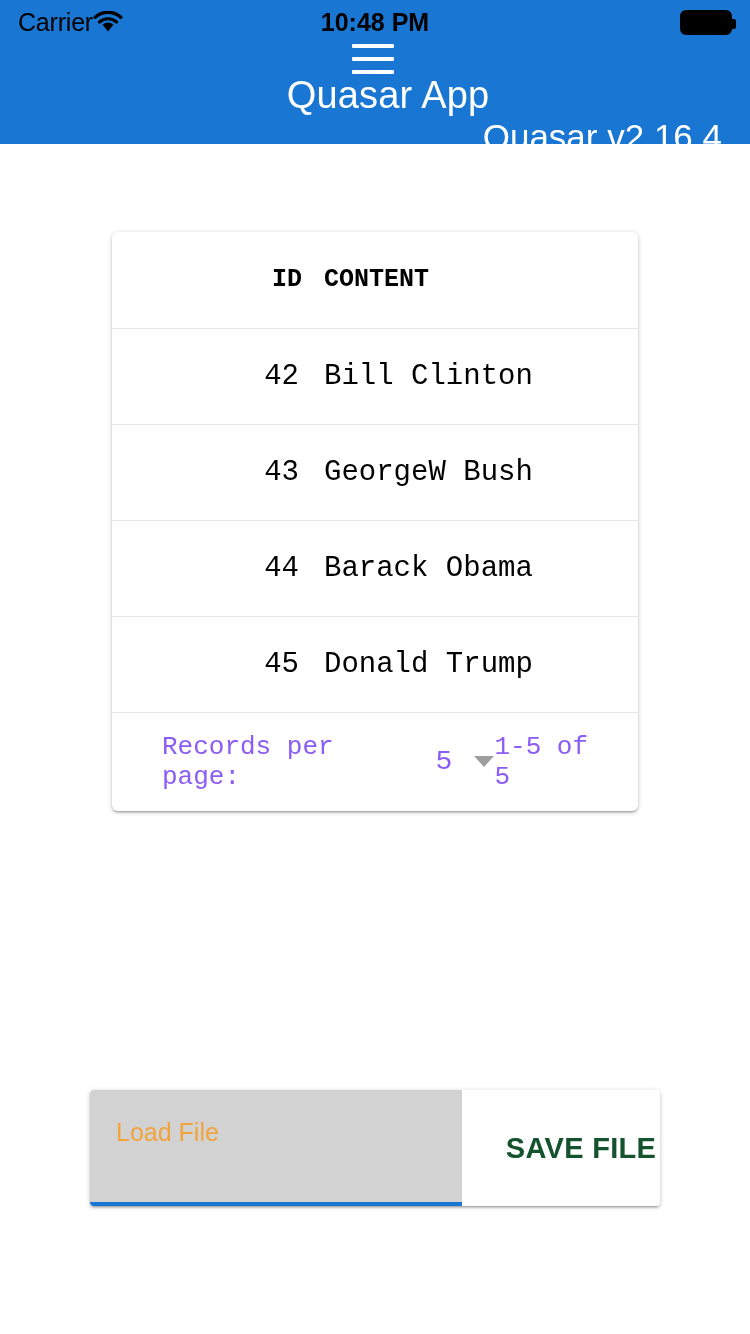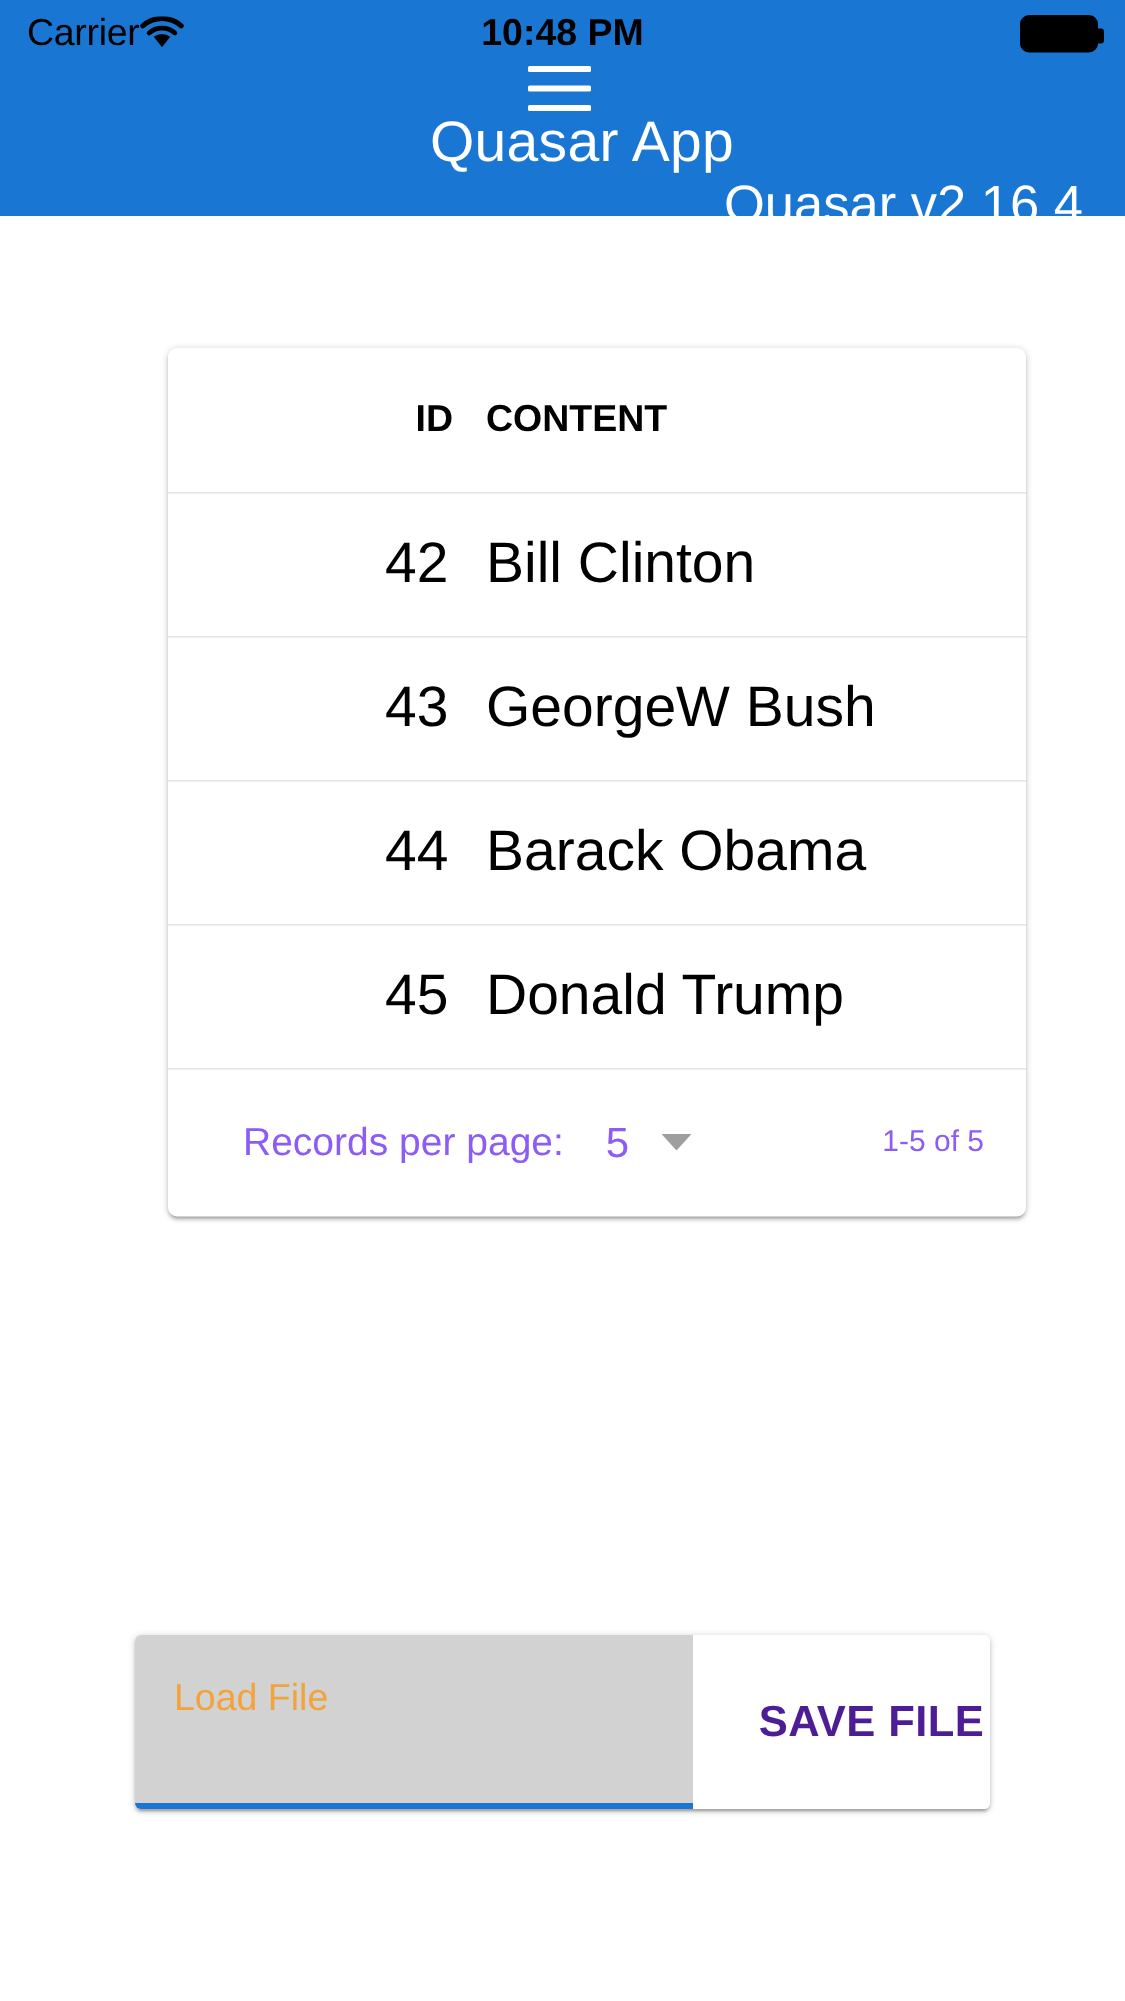--- a/index.html
+++ b/index.html
@@ -113,44 +113,45 @@
     position: relative;
     height: calc(1334px - 144px);
     background: #fff;
   }
 
   
   .table-card {
     position: absolute;
     top: 88px;
     left: 112px;
-    width: 572px;
+    width: 526px;
     background: #fff;
     border-radius: 6px;
     box-shadow: 0 1px 5px rgba(0,0,0,0.2), 0 2px 2px rgba(0,0,0,0.14), 0 3px 1px -2px rgba(0,0,0,0.12);
     overflow: hidden;
+    font-family: Liberation Mono, monospace;
   }
   table {
     width: 100%;
     border-collapse: collapse;
   }
   thead th {
     height: 96px;
     font-size: 25px;
     font-weight: bold;
     color: #000;
     text-align: left;
     border-bottom: 1px solid #e4e4e4;
     padding: 0;
   }
   thead th.col-id { width: 212px; text-align: right; padding-right: 22px; }
   thead th.col-content { padding-left: 0; }
   tbody td {
     height: 96px;
-    font-size: 38px;
+    font-size: 29px;
     color: #000;
     border-bottom: 1px solid #e4e4e4;
     padding: 12px;
   }
   tbody td.col-id { width: 212px; text-align: right; padding-right: 25px; }
   tbody td.col-content { padding-left: 0; }
 
   
   .pagination {
     height: 98px;
@@ -168,21 +169,21 @@
     gap: 22px;
     cursor: pointer;
   }
   .rows-value { font-size: 28px; }
   .caret {
     width: 0; height: 0;
     border-left: 10px solid transparent;
     border-right: 10px solid transparent;
     border-top: 11px solid #9e9e9e;
   }
-  .range-text { margin-left: auto; font-size: 20px; }
+  .range-text { margin-left: auto; font-size: 26px; }
 
   
   .btn-group {
     position: absolute;
     left: 90px;
     top: 946px;
     width: 570px;
     height: 116px;
     display: flex;
     border-radius: 4px;
@@ -212,21 +213,21 @@
     background: #1976d2;
   }
   .btn-save {
     flex: 1;
     background: #fff;
     display: flex;
     align-items: center;
     justify-content: center;
     font-size: 29px;
     font-weight: bold;
-    color: #4c1d95;
+    color: #14532d;
     letter-spacing: 0.3px;
     cursor: pointer;
   }
 </style>
 </head>
 <body>
 
 <div class="phone">
 
   <div class="status-bar">

